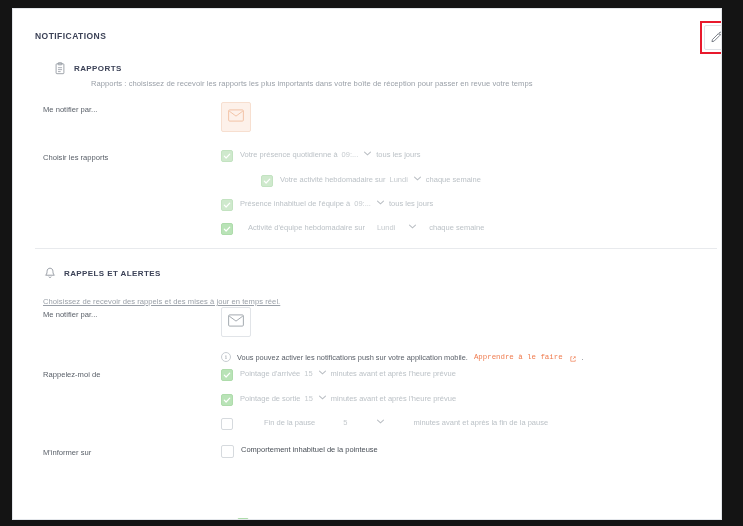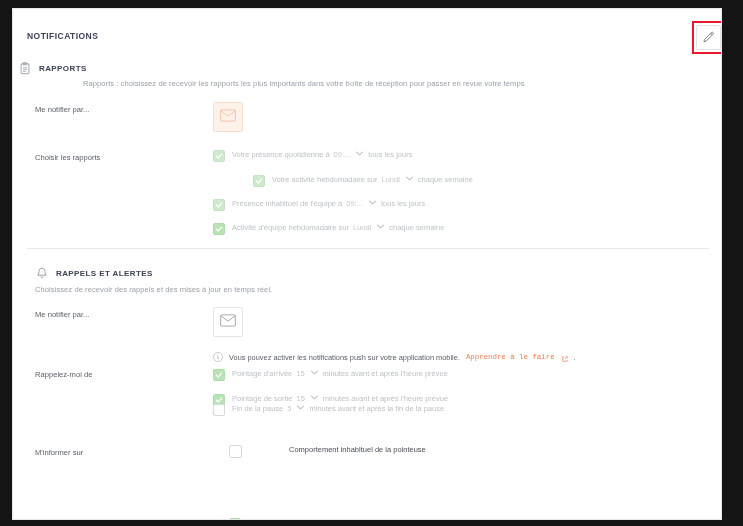--- a/index.html
+++ b/index.html
@@ -15,20 +15,21 @@
     width: 743px; height: 526px;
     background: #141414;
   }
   .card {
     position: absolute;
     left: 12px; top: 8px;
     width: 710px; height: 512px;
     background: #ffffff;
     border: 1px solid #e3e6ea;
     overflow: hidden;
+    padding-left: 8px;
   }
   .inner {
     position: relative;
     width: 100%; height: 100%;
     padding: 0;
   }
 
   
   .page-title {
     position: absolute;
@@ -197,21 +198,21 @@
       <div class="edit-btn-wrap">
         <div class="edit-btn">
           <span>
             <svg width="13" height="13" viewBox="0 0 16 16">
               <path d="M11.6 1.9a1.4 1.4 0 0 1 2 2l-.7.7-2-2 .7-.7zM10.2 3.3l2 2-7.2 7.2-2.6.6.6-2.6 7.2-7.2z" fill="none" stroke="#6c727a" stroke-width="1.1" stroke-linejoin="round"></path>
             </svg>
           </span>
         </div>
       </div>
 
-      <div class="section-head" style="left:5px; top:52px;">
+      <div class="section-head" style="left:32px; top:52px;">
         <span class="sh-icon">
           <svg width="12" height="13" viewBox="0 0 14 16">
             <rect x="2.2" y="2.2" width="9.6" height="12.2" rx="1" fill="none" stroke="#8a9099" stroke-width="1"></rect>
             <rect x="4.7" y="0.9" width="4.6" height="2.6" rx="0.6" fill="none" stroke="#8a9099" stroke-width="1"></rect>
             <line x1="4.5" y1="7" x2="9.5" y2="7" stroke="#8a9099" stroke-width="0.9"></line>
             <line x1="4.5" y1="9.4" x2="9.5" y2="9.4" stroke="#8a9099" stroke-width="0.9"></line>
             <line x1="4.5" y1="11.8" x2="7.8" y2="11.8" stroke="#8a9099" stroke-width="0.9"></line>
           </svg>
         </span>
         <span class="sh-label">RAPPORTS</span>
@@ -273,21 +274,21 @@
         <span class="opt-text">Présence inhabituel de l'équipe à</span>
         <span class="sel">09:...</span>
         <span class="caret">
             <svg width="7" height="5" viewBox="0 0 8 5">
               <path d="M0.6 0.9 4 4.1 7.4 0.9" fill="none" stroke="#b9bec3" stroke-width="1.2" stroke-linecap="round"></path>
             </svg>
           </span>
         <span class="suffix">tous les jours</span>
       </div>
 
-      <div class="opt-row" style="left:200px; top:214px;">
+      <div class="opt-row" style="left:200px; top:214px;gap:8px;">
         <span class="cb checked vivid">
           <svg width="8" height="8" viewBox="0 0 10 10">
               <path d="M1.6 5.2 3.9 7.5 8.4 2.6" fill="none" stroke="#ffffff" stroke-width="1.5" stroke-linecap="round" stroke-linejoin="round"></path>
             </svg>
         </span>
         <span class="opt-text">Activité d'équipe hebdomadaire sur</span>
         <span class="sel">Lundi</span>
         <span class="caret">
             <svg width="7" height="5" viewBox="0 0 8 5">
               <path d="M0.6 0.9 4 4.1 7.4 0.9" fill="none" stroke="#b9bec3" stroke-width="1.2" stroke-linecap="round"></path>
@@ -301,21 +302,21 @@
       <div class="section-head" style="left:22px; top:257px;">
         <span class="sh-icon">
           <svg width="12" height="13" viewBox="0 0 14 15">
             <path d="M7 1.3c-2.1 0-3.4 1.6-3.4 3.6 0 3-1.1 4-1.7 4.6h10.2c-0.6-0.6-1.7-1.6-1.7-4.6 0-2-1.3-3.6-3.4-3.6z" fill="none" stroke="#8a9099" stroke-width="1"></path>
             <path d="M5.6 11.2a1.5 1.5 0 0 0 2.8 0" fill="none" stroke="#8a9099" stroke-width="1"></path>
           </svg>
         </span>
         <span class="sh-label">RAPPELS ET ALERTES</span>
       </div>
 
-      <div class="section-desc" style="left:22px; top:276px; width:660px;">Choisissez de recevoir des rappels et des mises à jour en temps réel.</div>
+      <div class="section-desc" style="left:22px; top:288px; width:660px;text-decoration:underline;">Choisissez de recevoir des rappels et des mises à jour en temps réel.</div>
 
       <div class="field-label" style="left:22px; top:301px;">Me notifier par...</div>
 
       <div class="icon-tile neutral" style="left:200px; top:298px;">
         <span>
           <svg width="16" height="13" viewBox="0 0 18 14">
             <rect x="0.7" y="0.7" width="16.6" height="12.6" rx="1.2" fill="none" stroke="#a2a8ae" stroke-width="1.1"></rect>
             <path d="M1.3 2 9 7.7 16.7 2" fill="none" stroke="#a2a8ae" stroke-width="1.1" stroke-linejoin="round"></path>
           </svg>
         </span>
@@ -361,35 +362,35 @@
         <span class="opt-text">Pointage de sortie</span>
         <span class="sel">15</span>
         <span class="caret">
             <svg width="7" height="5" viewBox="0 0 8 5">
               <path d="M0.6 0.9 4 4.1 7.4 0.9" fill="none" stroke="#b9bec3" stroke-width="1.2" stroke-linecap="round"></path>
             </svg>
           </span>
         <span class="suffix">minutes avant et après l'heure prévue</span>
       </div>
 
-      <div class="opt-row" style="left:200px; top:395px;">
+      <div class="opt-row" style="left:200px; top:409px;gap:24px;">
         <span class="cb unchecked"></span>
         <span class="opt-text">Fin de la pause</span>
         <span class="sel">5</span>
         <span class="caret">
             <svg width="7" height="5" viewBox="0 0 8 5">
               <path d="M0.6 0.9 4 4.1 7.4 0.9" fill="none" stroke="#b9bec3" stroke-width="1.2" stroke-linecap="round"></path>
             </svg>
           </span>
         <span class="suffix">minutes avant et après la fin de la pause</span>
       </div>
 
       <div class="field-label" style="left:22px; top:439px;">M'informer sur</div>
 
-      <div class="opt-row" style="left:216px; top:436px;gap:40px;">
+      <div class="opt-row" style="left:200px; top:436px;">
         <span class="cb unchecked" style="width:13px;height:13px;"></span>
         <span class="opt-text dark">Comportement inhabituel de la pointeuse</span>
       </div>
 
 
       <div class="opt-row" style="left:216px; top:485px;margin-top:24px;">
         <span class="cb checked vivid">
           <svg width="8" height="8" viewBox="0 0 10 10">
               <path d="M1.6 5.2 3.9 7.5 8.4 2.6" fill="none" stroke="#ffffff" stroke-width="1.5" stroke-linecap="round" stroke-linejoin="round"></path>
             </svg>

